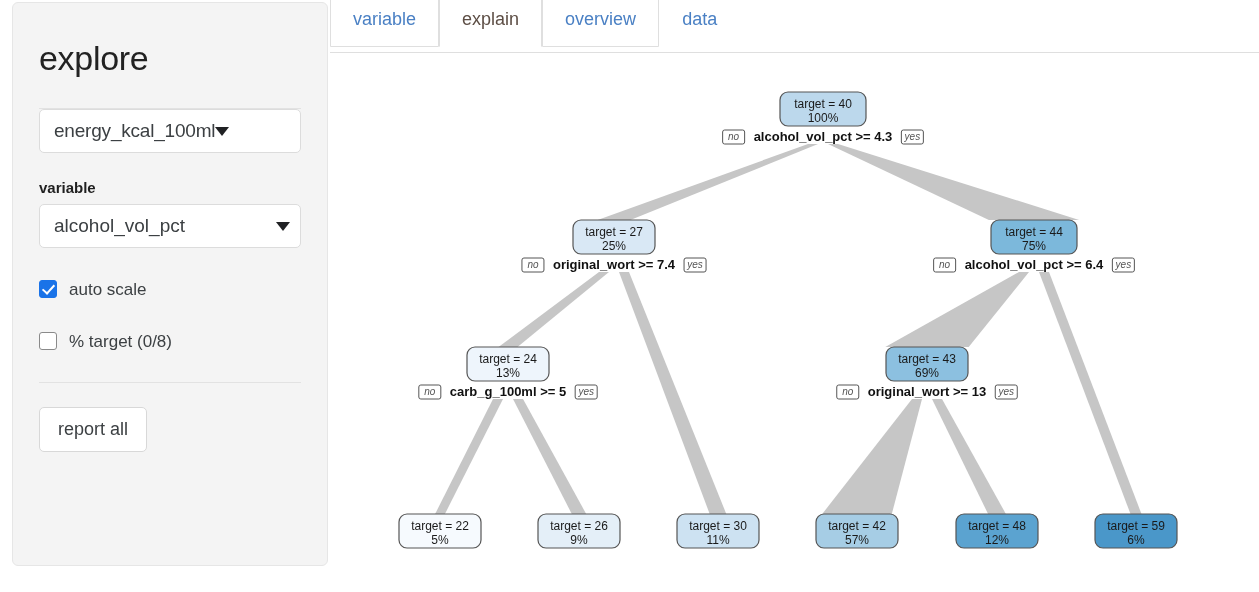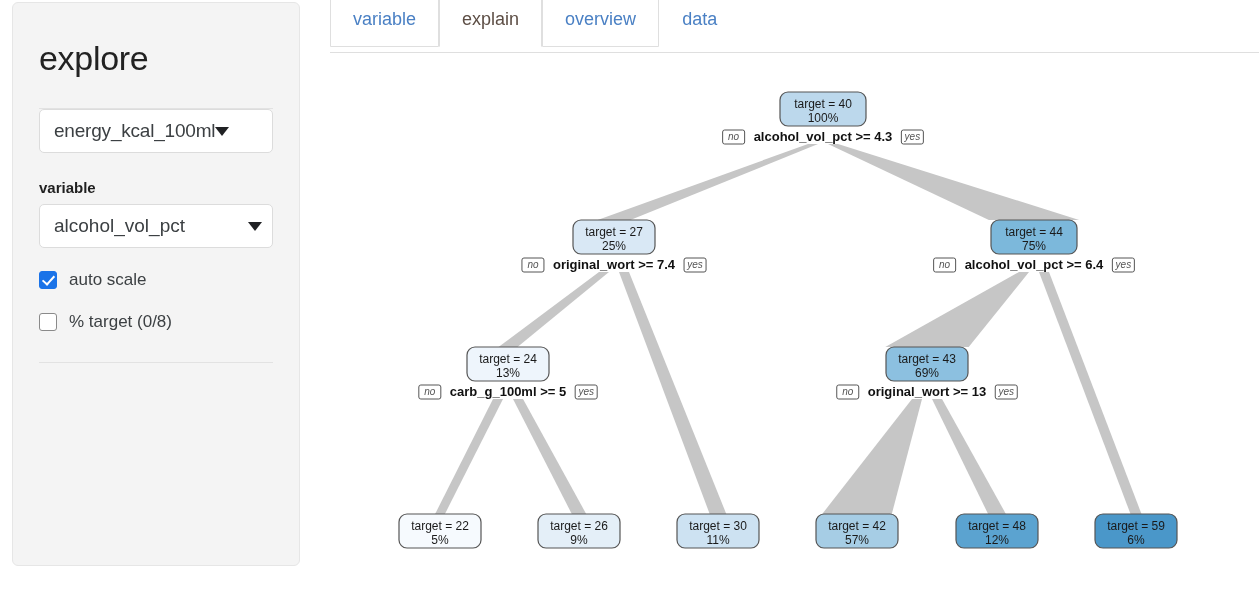--- a/index.html
+++ b/index.html
@@ -8,21 +8,21 @@
     background: #ffffff;
     font-family: "Liberation Sans", sans-serif;
     overflow: hidden;
   }
   #app { position: relative; width: 1259px; height: 592px; }
 
   
   .sidebar {
     position: absolute;
     left: 12px; top: 2px;
-    width: 288px; height: 564px;
+    width: 316px; height: 564px;
     background: #f4f4f4;
     border: 1px solid #e6e6e6;
     border-radius: 6px;
     box-sizing: border-box;
   }
   .sidebar-inner { padding: 0 26px; }
   .app-title {
     font-size: 34px;
     font-weight: 400;
     color: #222222;
@@ -65,22 +65,21 @@
     border-left: 7px solid transparent;
     border-right: 7px solid transparent;
     border-top: 9px solid #202124;
     margin-left: auto;
     flex: 0 0 auto;
   }
   .select-box.tight .caret { margin-left: 0px; }
 
   .check-row {
     display: flex;
-    align-items: center;
-    margin-top: 22px;
+    margin-top: 32px;
   }
   .cb {
     width: 18px; height: 18px;
     border-radius: 3px;
     box-sizing: border-box;
     flex: 0 0 auto;
     margin-right: 12px;
     position: relative;
   }
   .cb.on { background: #1a73e8; border: 1px solid #1a73e8; }
@@ -202,20 +201,21 @@
         <span class="check-label">auto scale</span>
       </div>
 
       <div class="check-row">
         <span class="cb off"></span>
         <span class="check-label">% target (0/8)</span>
       </div>
 
       <hr class="divider">
 
+      <button class="btn">report all</button>
     </div>
   </div>
 
   <div class="tabbar">
     <div class="tabline"></div>
     <div class="tabs" id="tabs-host">
         <div class="tab boxed">variable</div>
         <div class="tab active">explain</div>
         <div class="tab boxed">overview</div>
         <div class="tab">data</div>

